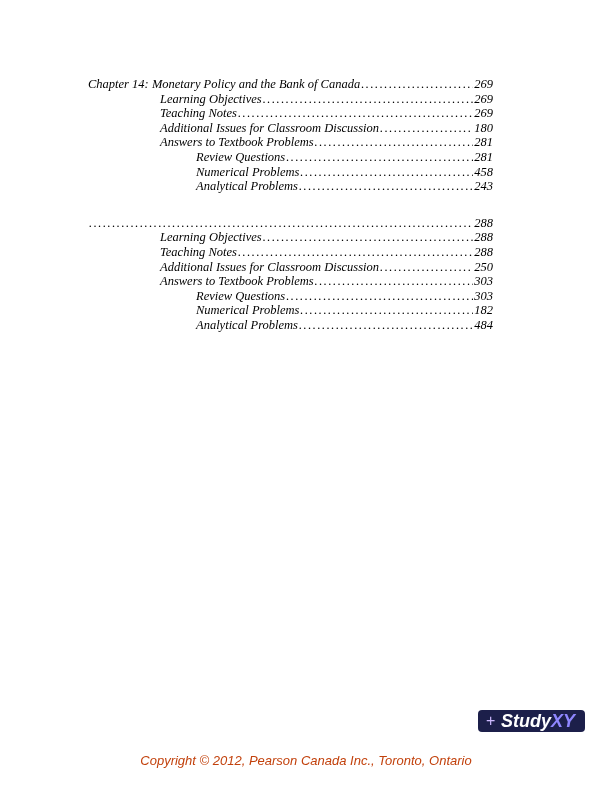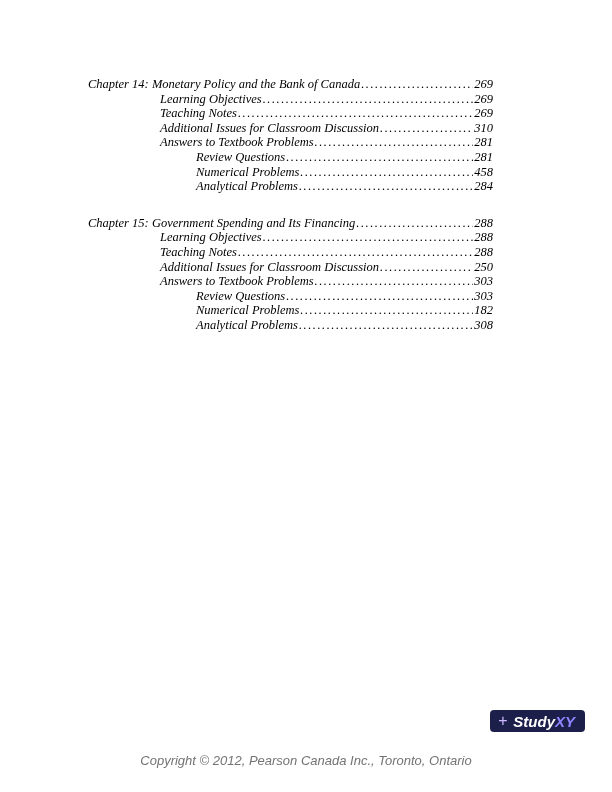--- a/index.html
+++ b/index.html
@@ -40,21 +40,21 @@
   }
   .page-num { white-space: nowrap; }
   .footer {
     position: absolute;
     top: 740px;
     left: 0;
     right: 0;
     text-align: center;
     font-family: "Liberation Sans", sans-serif;
     font-size: 13px;
-    color: #737373;
+    color: #c2410c;
   }
   .brand-badge {
     position: absolute;
     top: 697px;
     right: 27px;
     height: 22px;
     display: flex;
     align-items: center;
     gap: 6px;
     padding: 0 10px 0 8px;
@@ -63,21 +63,21 @@
   }
   .plus-icon {
     font-family: "Liberation Sans", sans-serif;
     font-size: 16px;
     font-weight: 400;
     line-height: 1;
     color: #cdb9ff;
   }
   .brand-text {
     font-family: "Liberation Sans", sans-serif;
-    font-size: 15px;
+    font-size: 18px;
     font-weight: bold;
     line-height: 1;
   }
   .brand-study { color: #ffffff; }
   .brand-xy { color: #8f86ff; }
 </style>
 </head>
 <body>
 
 <div class="page">
@@ -95,46 +95,45 @@
     <span class="page-num">269</span>
   </div>
         <div class="toc-row level-1">
     <span class="toc-label">Teaching Notes</span>
     <span class="leader"></span>
     <span class="page-num">269</span>
   </div>
         <div class="toc-row level-1">
     <span class="toc-label">Additional Issues for Classroom Discussion</span>
     <span class="leader"></span>
-    <span class="page-num">310</span>
+    <span class="page-num">180</span>
   </div>
         <div class="toc-row level-1">
     <span class="toc-label">Answers to Textbook Problems</span>
     <span class="leader"></span>
     <span class="page-num">281</span>
   </div>
         <div class="toc-row level-2">
     <span class="toc-label">Review Questions</span>
     <span class="leader"></span>
     <span class="page-num">281</span>
   </div>
         <div class="toc-row level-2">
     <span class="toc-label">Numerical Problems</span>
     <span class="leader"></span>
     <span class="page-num">458</span>
   </div>
         <div class="toc-row level-2">
     <span class="toc-label">Analytical Problems</span>
     <span class="leader"></span>
-    <span class="page-num">284</span>
+    <span class="page-num">243</span>
   </div>
       </div>
       <div class="chapter-block">
         <div class="toc-row level-0">
-    <span class="toc-label">Chapter 15: Government Spending and Its Financing</span>
     <span class="leader"></span>
     <span class="page-num">288</span>
   </div>
         <div class="toc-row level-1">
     <span class="toc-label">Learning Objectives</span>
     <span class="leader"></span>
     <span class="page-num">288</span>
   </div>
         <div class="toc-row level-1">
     <span class="toc-label">Teaching Notes</span>
@@ -157,21 +156,21 @@
     <span class="page-num">303</span>
   </div>
         <div class="toc-row level-2">
     <span class="toc-label">Numerical Problems</span>
     <span class="leader"></span>
     <span class="page-num">182</span>
   </div>
         <div class="toc-row level-2">
     <span class="toc-label">Analytical Problems</span>
     <span class="leader"></span>
-    <span class="page-num">308</span>
+    <span class="page-num">484</span>
   </div>
       </div>
     </div>
 
   <div class="brand-badge">
     <span class="plus-icon">+</span>
     <span class="brand-text"><span class="brand-study">Study</span><span class="brand-xy">XY</span></span>
   </div>
 
   <div class="footer">Copyright © 2012, Pearson Canada Inc., Toronto, Ontario</div>

